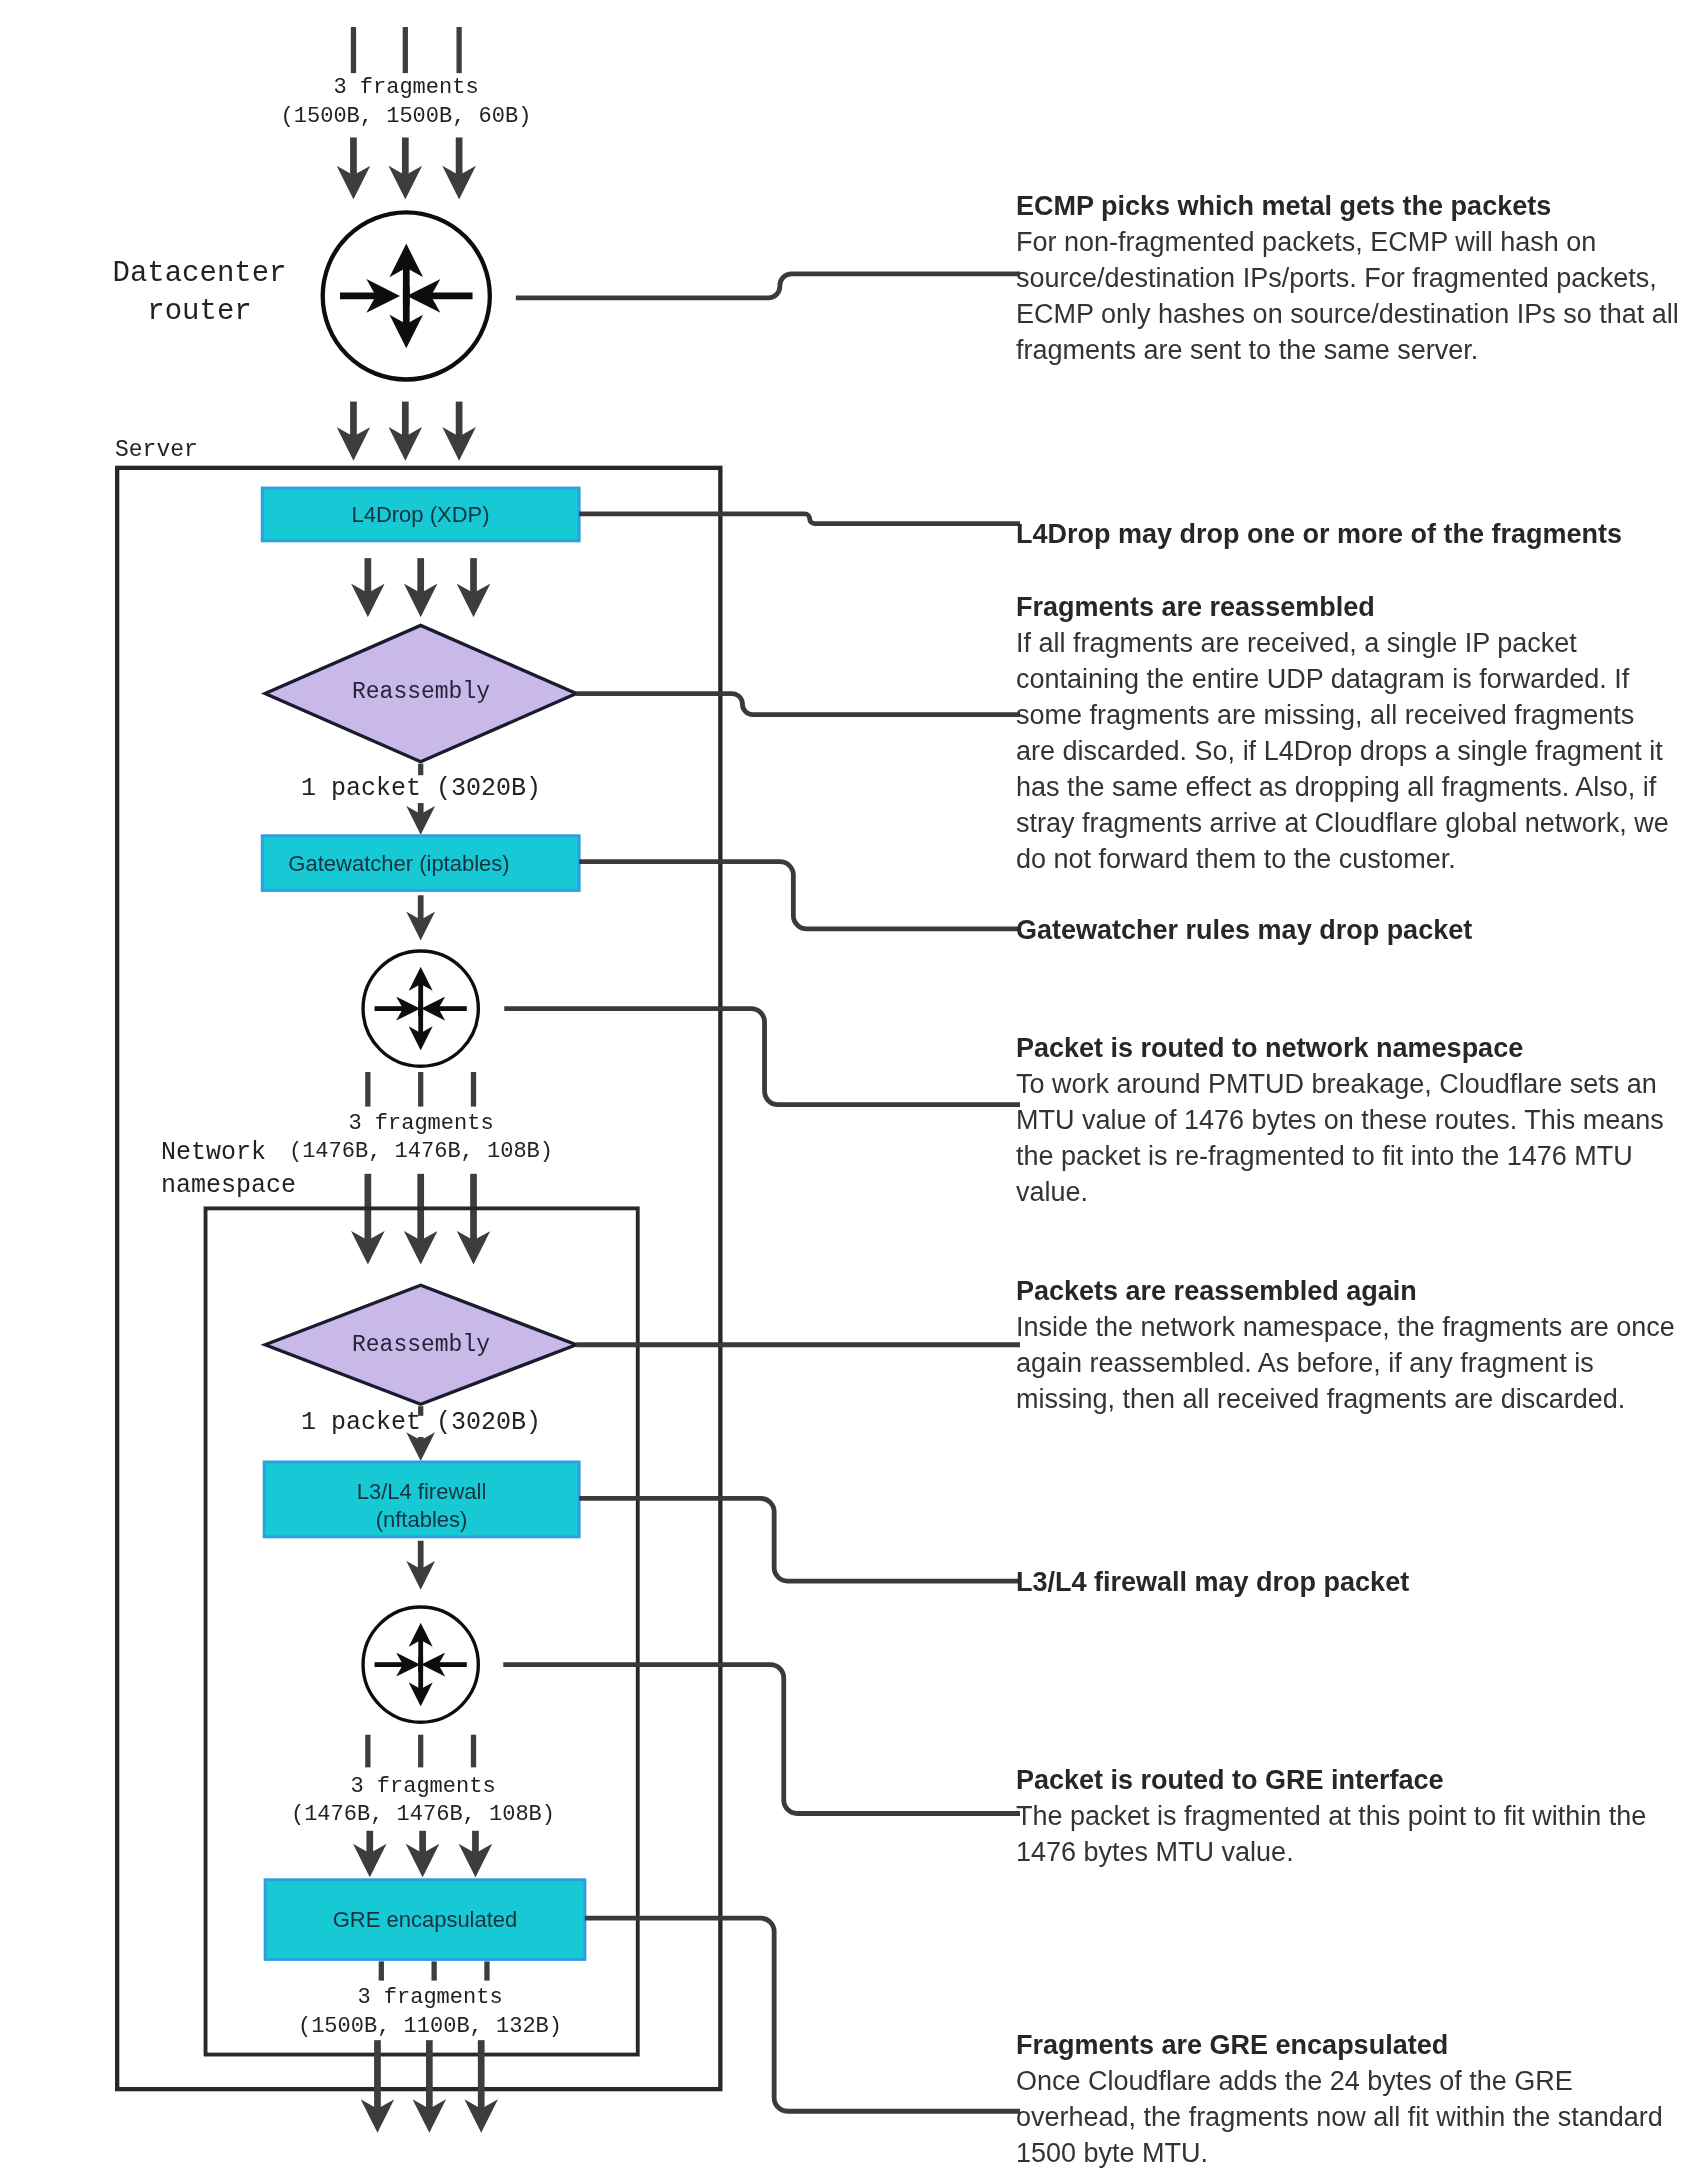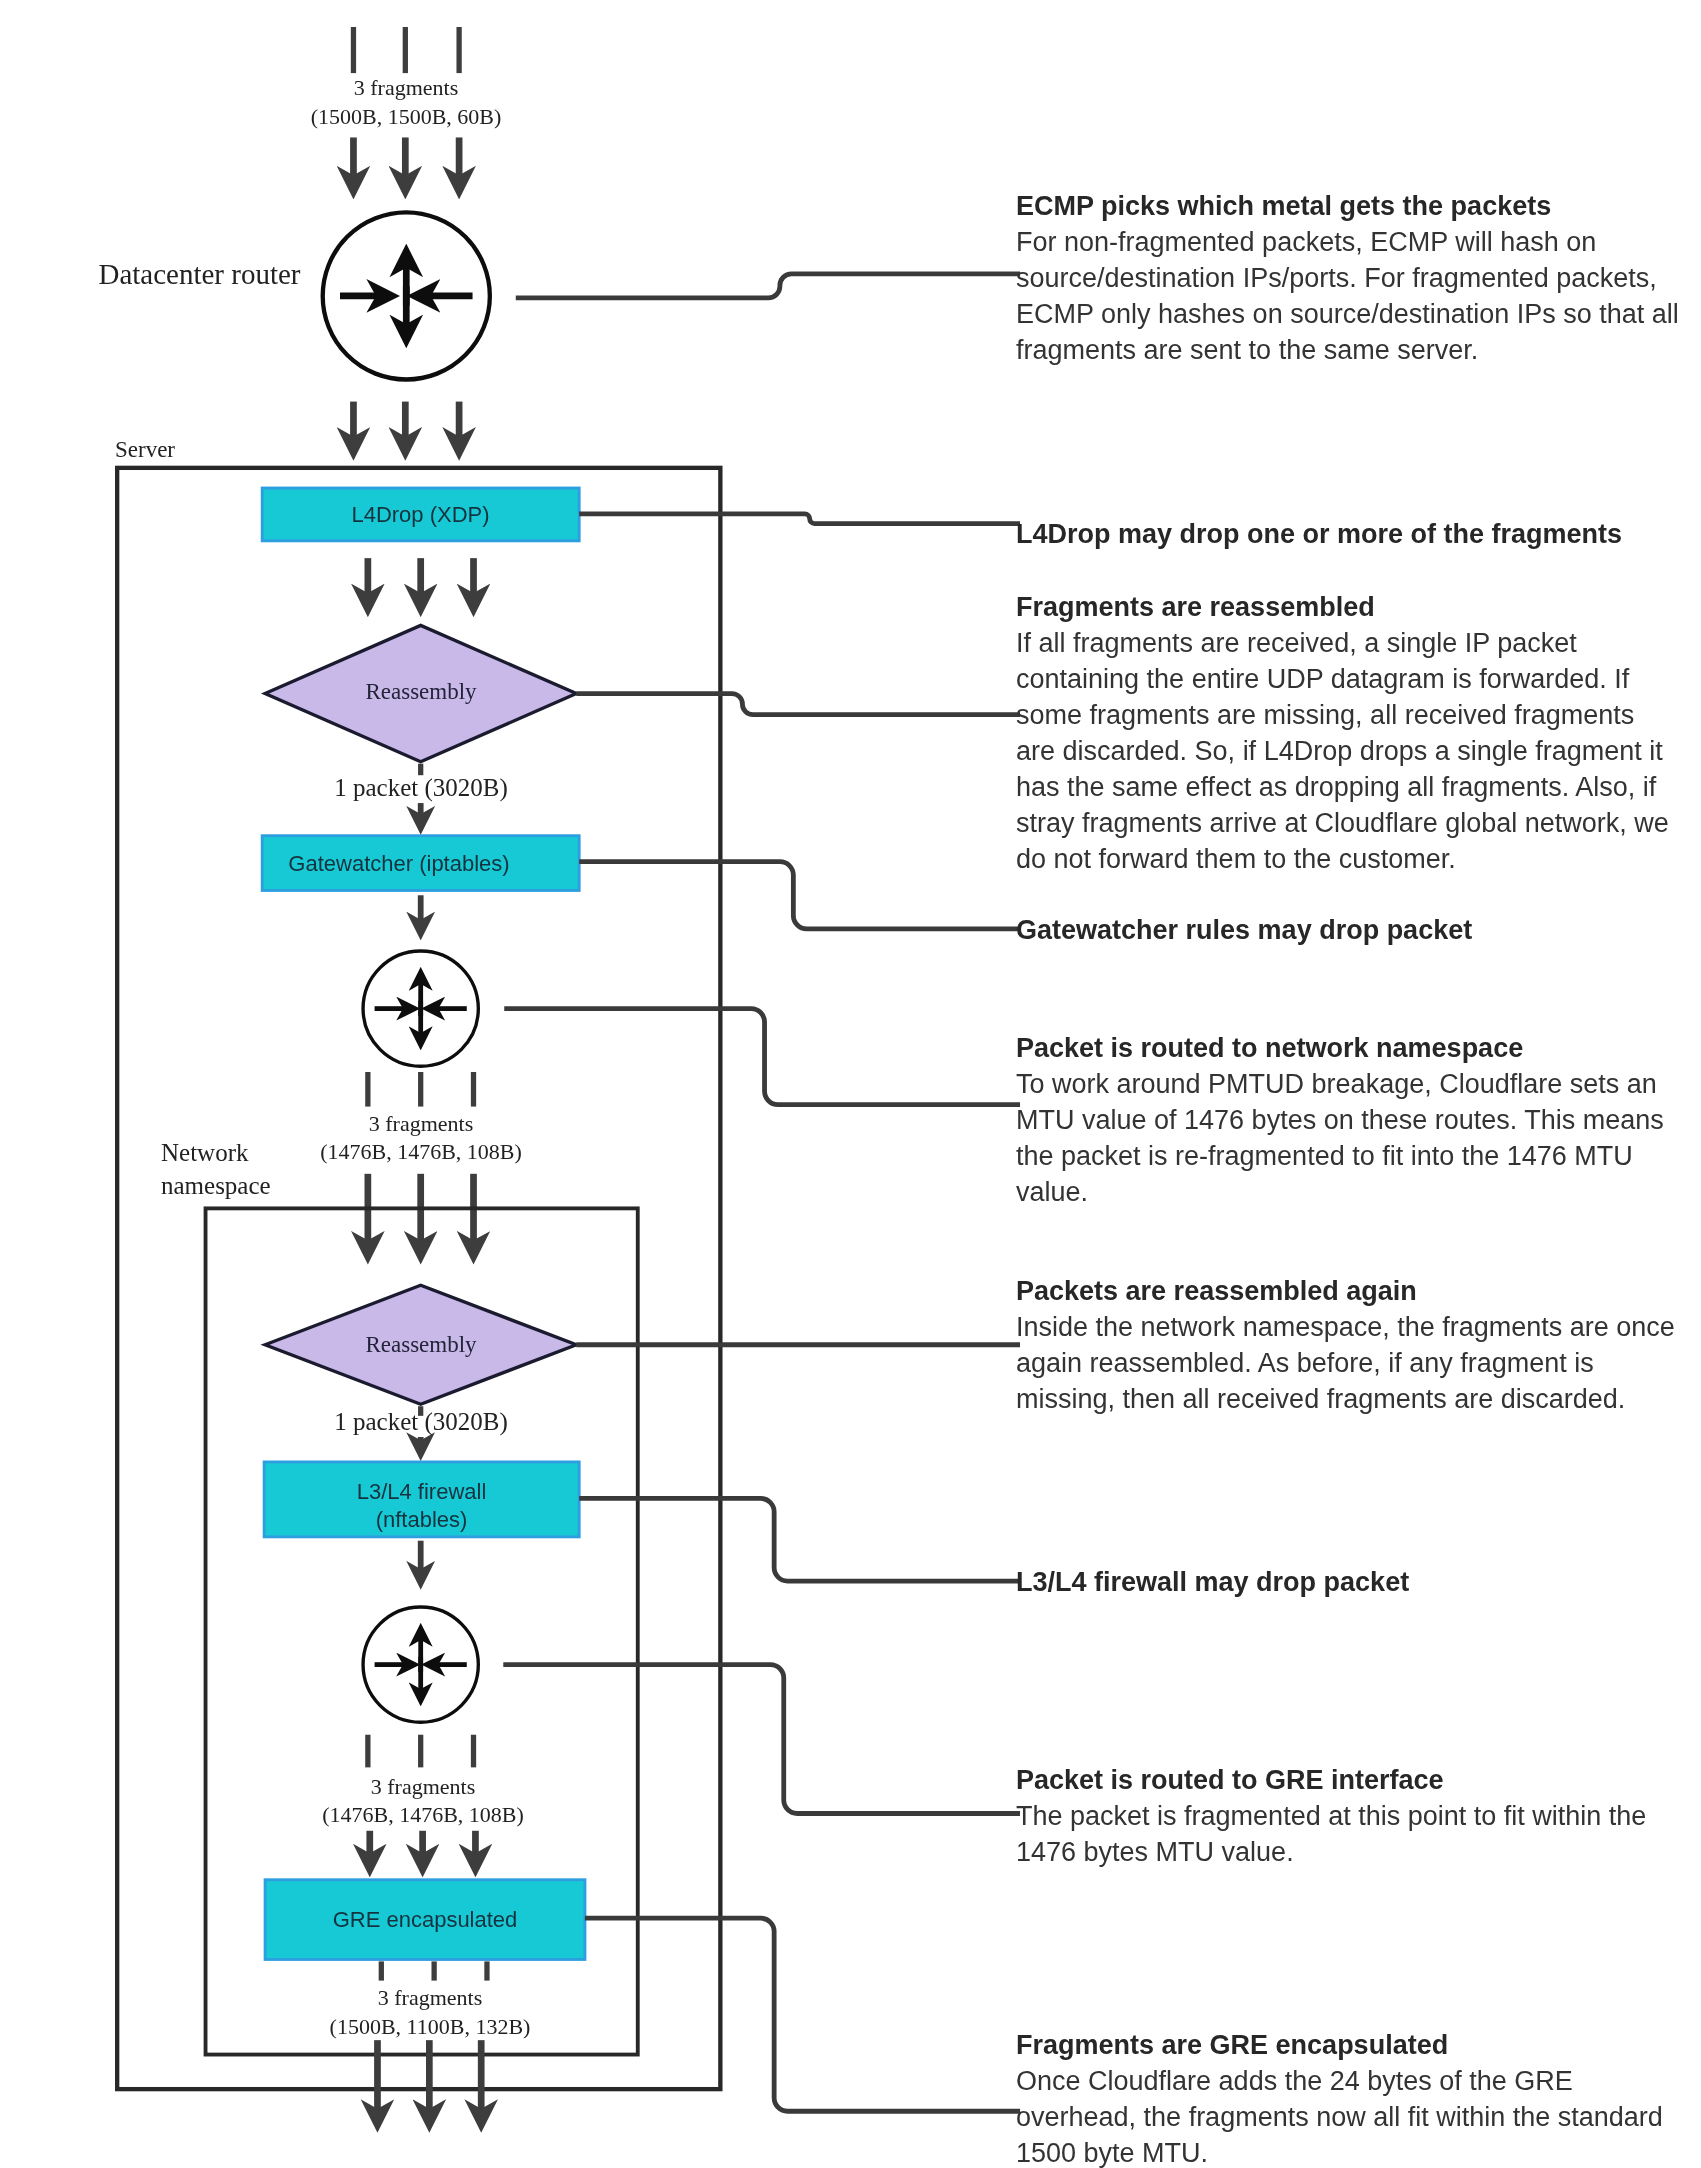--- a/index.html
+++ b/index.html
@@ -10,21 +10,21 @@
     --line-color:#3a3a3a;
     --arrow-color:#3d3d3d;
     --border-color:#282828;
     --text-color:#222222;
     --annotation-color:#333333;
   }
   *{margin:0;padding:0;box-sizing:border-box;}
   html,body{width:1701px;height:2168px;background:#ffffff;overflow:hidden;}
   body{position:relative;font-family:"Liberation Sans",sans-serif;}
   svg.layer{position:absolute;left:0;top:0;}
-  .t{position:absolute;color:var(--text-color);font-family:Liberation Serif, serif;}
+  .t{position:absolute;color:var(--text-color);font-family:Liberation Mono, monospace;}
   .center{text-align:center;}
   .frag{font-size:22px;line-height:29px;}
   .pkt{font-size:25px;}
   .shape-label{position:absolute;display:flex;align-items:center;justify-content:center;
     text-align:center;color:#14333f;font-size:22px;line-height:28px;
     font-family:"Liberation Sans",sans-serif;}
   .side{font-size:29px;line-height:38px;}
   .boxlab{font-size:23px;}
   .nslab{font-size:25px;line-height:33px;}
   .ann{position:absolute;left:1016px;width:684px;}

